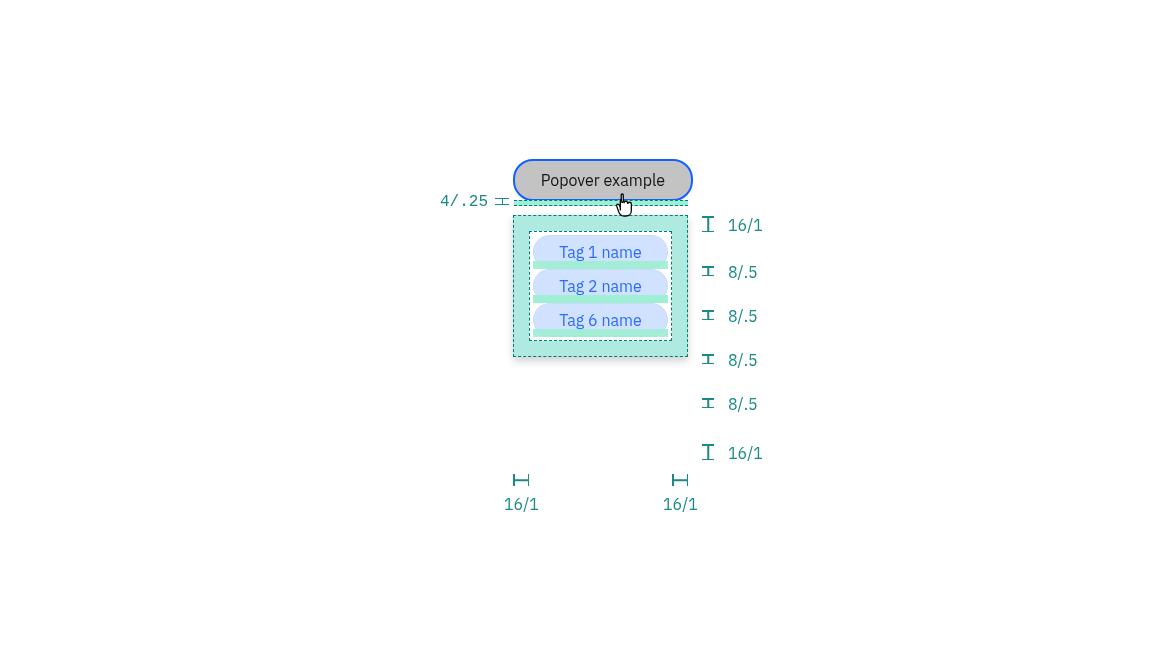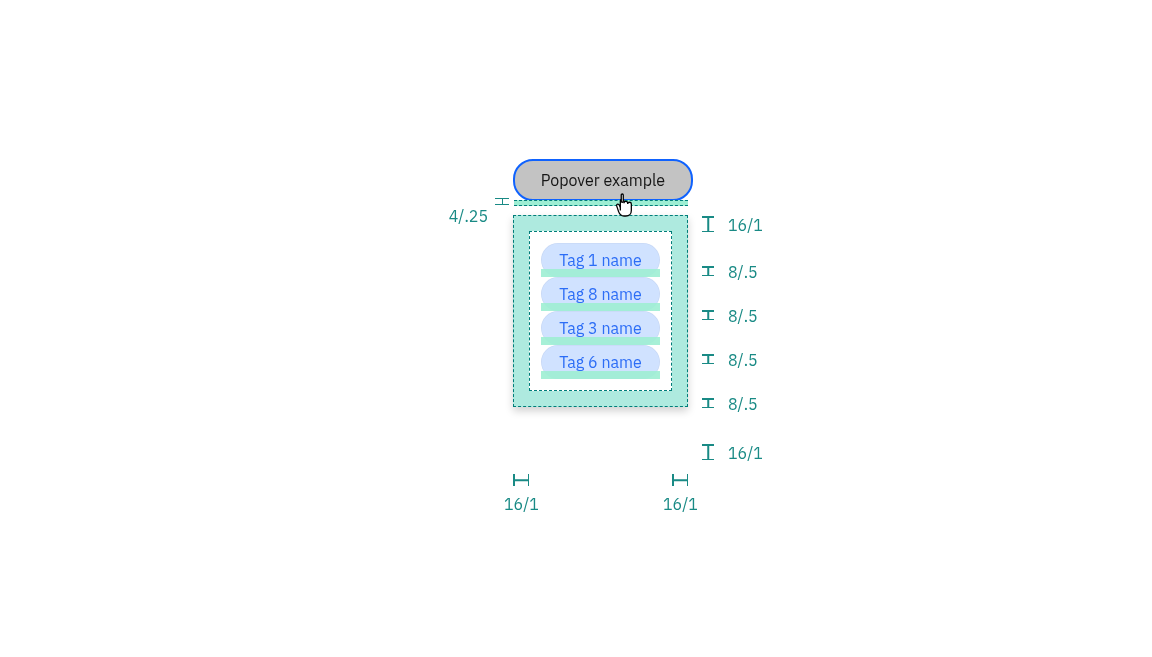--- a/index.html
+++ b/index.html
@@ -23,33 +23,33 @@
 
   
   .topgap{
     position:absolute;left:482px;top:200px;width:174px;height:4px;
     background:var(--teal-light);border:1px dashed var(--teal);border-left:0;border-right:0;
   }
   .topgap-bracket{position:absolute;left:463px;top:196px;width:14px;height:10px;color:var(--label);}
   .topgap-bracket::before,.topgap-bracket::after{content:"";position:absolute;left:0;right:0;height:1px;background:currentColor;}
   .topgap-bracket::before{top:2px}.topgap-bracket::after{bottom:1px}
   .topgap-bracket i{position:absolute;left:50%;top:2px;bottom:1px;width:1px;background:currentColor;}
-  .topgap-label{position:absolute;right:696px;top:206px;font-size:16px;color:var(--label);}
+  .topgap-label{position:absolute;right:696px;top:193px;font-size:16px;color:var(--label);font-family:Liberation Mono, monospace;}
 
   
   
   .popover{
     position:absolute;left:481px;top:215px;width:175px;
     background:#fff;box-shadow:0 4px 8px rgba(0,0,0,.18);
   }
   
   .pop-inner{
     position:relative;width:175px;
   }
-  .pad-area{position:relative;padding:28px;display:flex;flex-direction:column;gap:0;}
+  .pad-area{position:relative;padding:20px;display:flex;flex-direction:column;gap:0;}
   
   .pad-area::before{
     content:"";position:absolute;inset:0;pointer-events:none;
     background:
        linear-gradient(var(--teal-medium),var(--teal-medium)) top/100% 16px no-repeat,
        linear-gradient(var(--teal-medium),var(--teal-medium)) bottom/100% 16px no-repeat,
        linear-gradient(var(--teal-medium),var(--teal-medium)) left/16px 100% no-repeat,
        linear-gradient(var(--teal-medium),var(--teal-medium)) right/16px 100% no-repeat;
     opacity:.55;
   }
@@ -108,26 +108,23 @@
   <div class="popover">
     <div class="pop-inner">
       <div class="pad-area">
         <div class="inner-dash"></div>
 
         <div class="tag">
             <span>Tag 1 name</span>
           </div>
         <div class="row-gap" style="margin-top:-8px"></div>
         <div class="tag">
-            <span>Tag 8 name</span>
+            <span>Tag 2 name</span>
           </div>
         <div class="row-gap" style="margin-top:-8px"></div>
-        <div class="tag">
-            <span>Tag 3 name</span>
-          </div>
         <div class="row-gap" style="margin-top:-8px"></div>
         <div class="tag">
             <span>Tag 6 name</span>
           </div>
         <div class="row-gap" style="margin-top:-8px"></div>
       </div>
     </div>
   </div>
 
   <span class="vbracket" style="left:670px;top:216px;height:16px">

